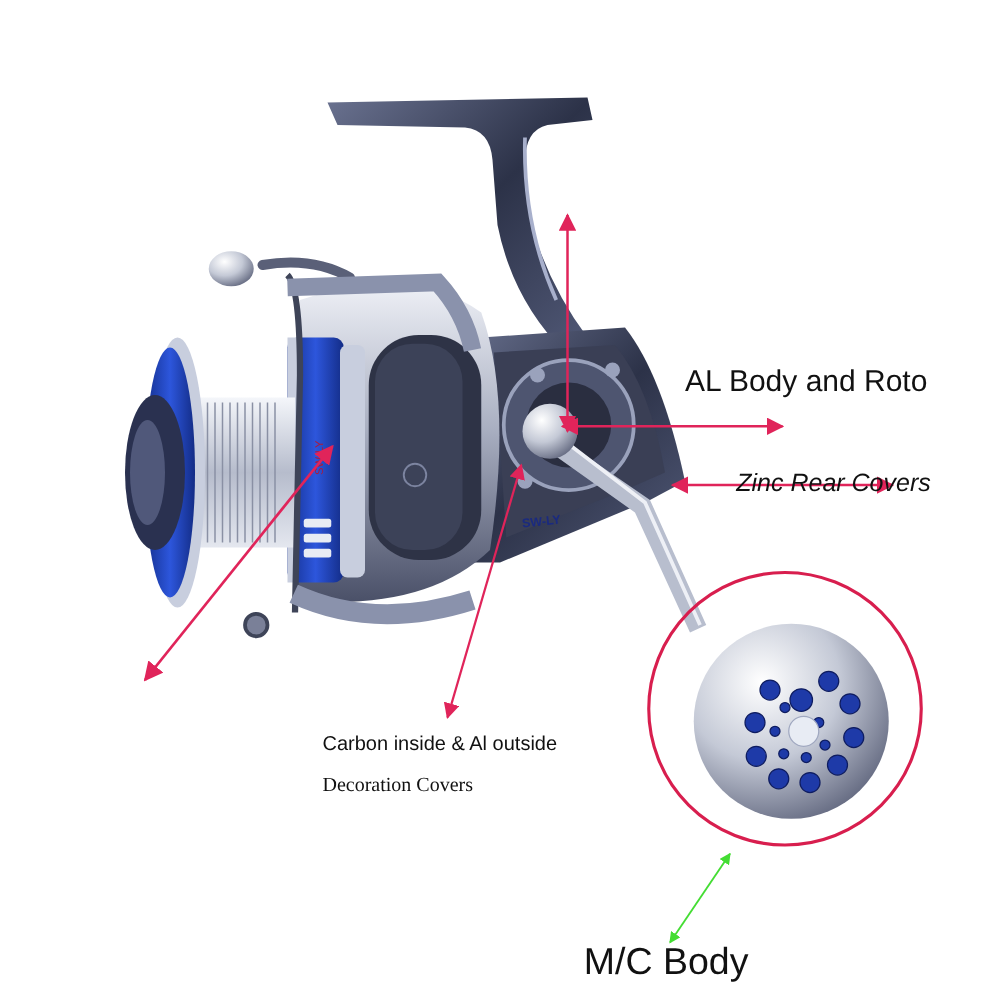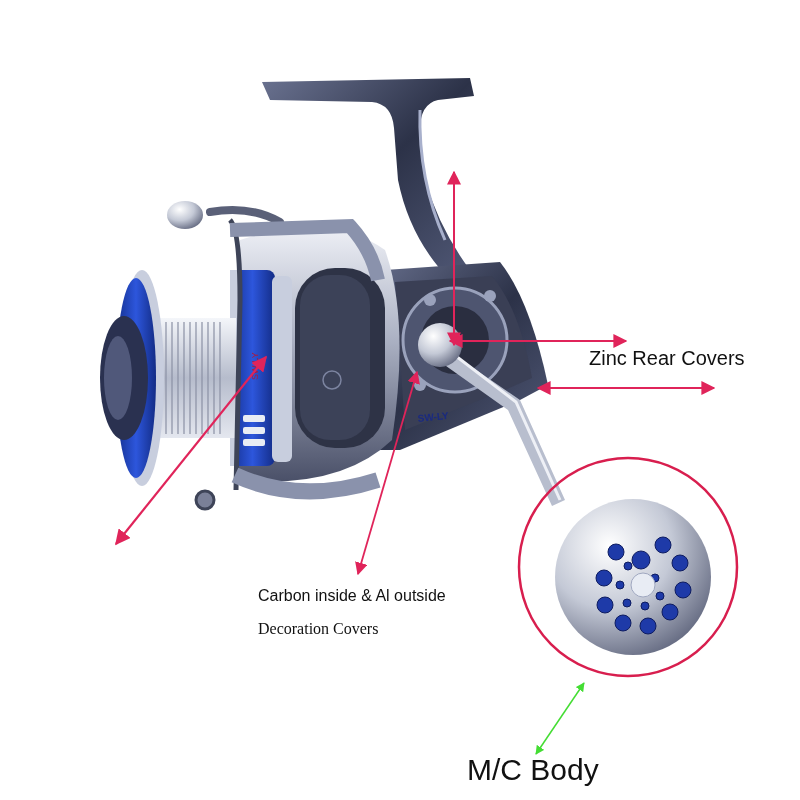--- a/index.html
+++ b/index.html
@@ -1,21 +1,21 @@
 <!DOCTYPE html>
 <html><head>
 <meta charset="utf-8">
 <style>
   html, body { margin:0; padding:0; background:#ffffff; }
   #stage { position:relative; width:800px; height:800px; overflow:hidden; background:#ffffff;
            font-family:"Liberation Sans", "DejaVu Sans", sans-serif; }
   svg.layer { position:absolute; left:0; top:0; width:800px; height:800px; }
   .label { position:absolute; color:#111111; white-space:nowrap; line-height:1; }
   #lbl-body { left:548px; top:294px; font-size:24px; }
-  #lbl-zinc { left:589px; top:348px; font-size:20px; }
+  #lbl-zinc { left:589px; top:377px; font-size:20px;font-style:italic; }
   #lbl-spool { left:52px; top:566px; font-size:24px; }
   #lbl-carbon1 { left:258px; top:588px; font-size:16px; }
   #lbl-carbon2 { left:258px; top:621px; font-size:16px;font-family:Liberation Serif, serif; }
   #lbl-knob { left:467px; top:755px; font-size:30px; }
 </style>
 </head>
 <body>
 
 <div id="stage">
 
@@ -152,17 +152,18 @@
     </defs>
     <line x1="454" y1="345" x2="454" y2="172" stroke="#e0245a" stroke-width="2" marker-start="url(#mRed)" marker-end="url(#mRed)"></line>
     <line x1="450" y1="341" x2="626" y2="341" stroke="#e0245a" stroke-width="2" marker-start="url(#mRed)" marker-end="url(#mRed)"></line>
     <line x1="538" y1="388" x2="714" y2="388" stroke="#e0245a" stroke-width="2" marker-start="url(#mRed)" marker-end="url(#mRed)"></line>
     <line x1="266" y1="357" x2="116" y2="544" stroke="#e0245a" stroke-width="2.2" marker-start="url(#mRed)" marker-end="url(#mRed)"></line>
     <line x1="417" y1="372" x2="358" y2="574" stroke="#e0245a" stroke-width="1.8" marker-start="url(#mRed)" marker-end="url(#mRed)"></line>
     <circle cx="628" cy="567" r="109" fill="none" stroke="#d81e4e" stroke-width="2.5"></circle>
     <line x1="584" y1="683" x2="536" y2="754" stroke="#44dd33" stroke-width="1.5" marker-start="url(#mGreen)" marker-end="url(#mGreen)"></line>
   </svg>
 
+  <div id="lbl-body" class="label">AL Body and Roto</div>
   <div id="lbl-zinc" class="label">Zinc Rear Covers</div>
   <div id="lbl-carbon1" class="label">Carbon inside &amp; Al outside</div>
   <div id="lbl-carbon2" class="label">Decoration Covers</div>
   <div id="lbl-knob" class="label">M/C Body</div>
 </div>
 
 </body></html>

